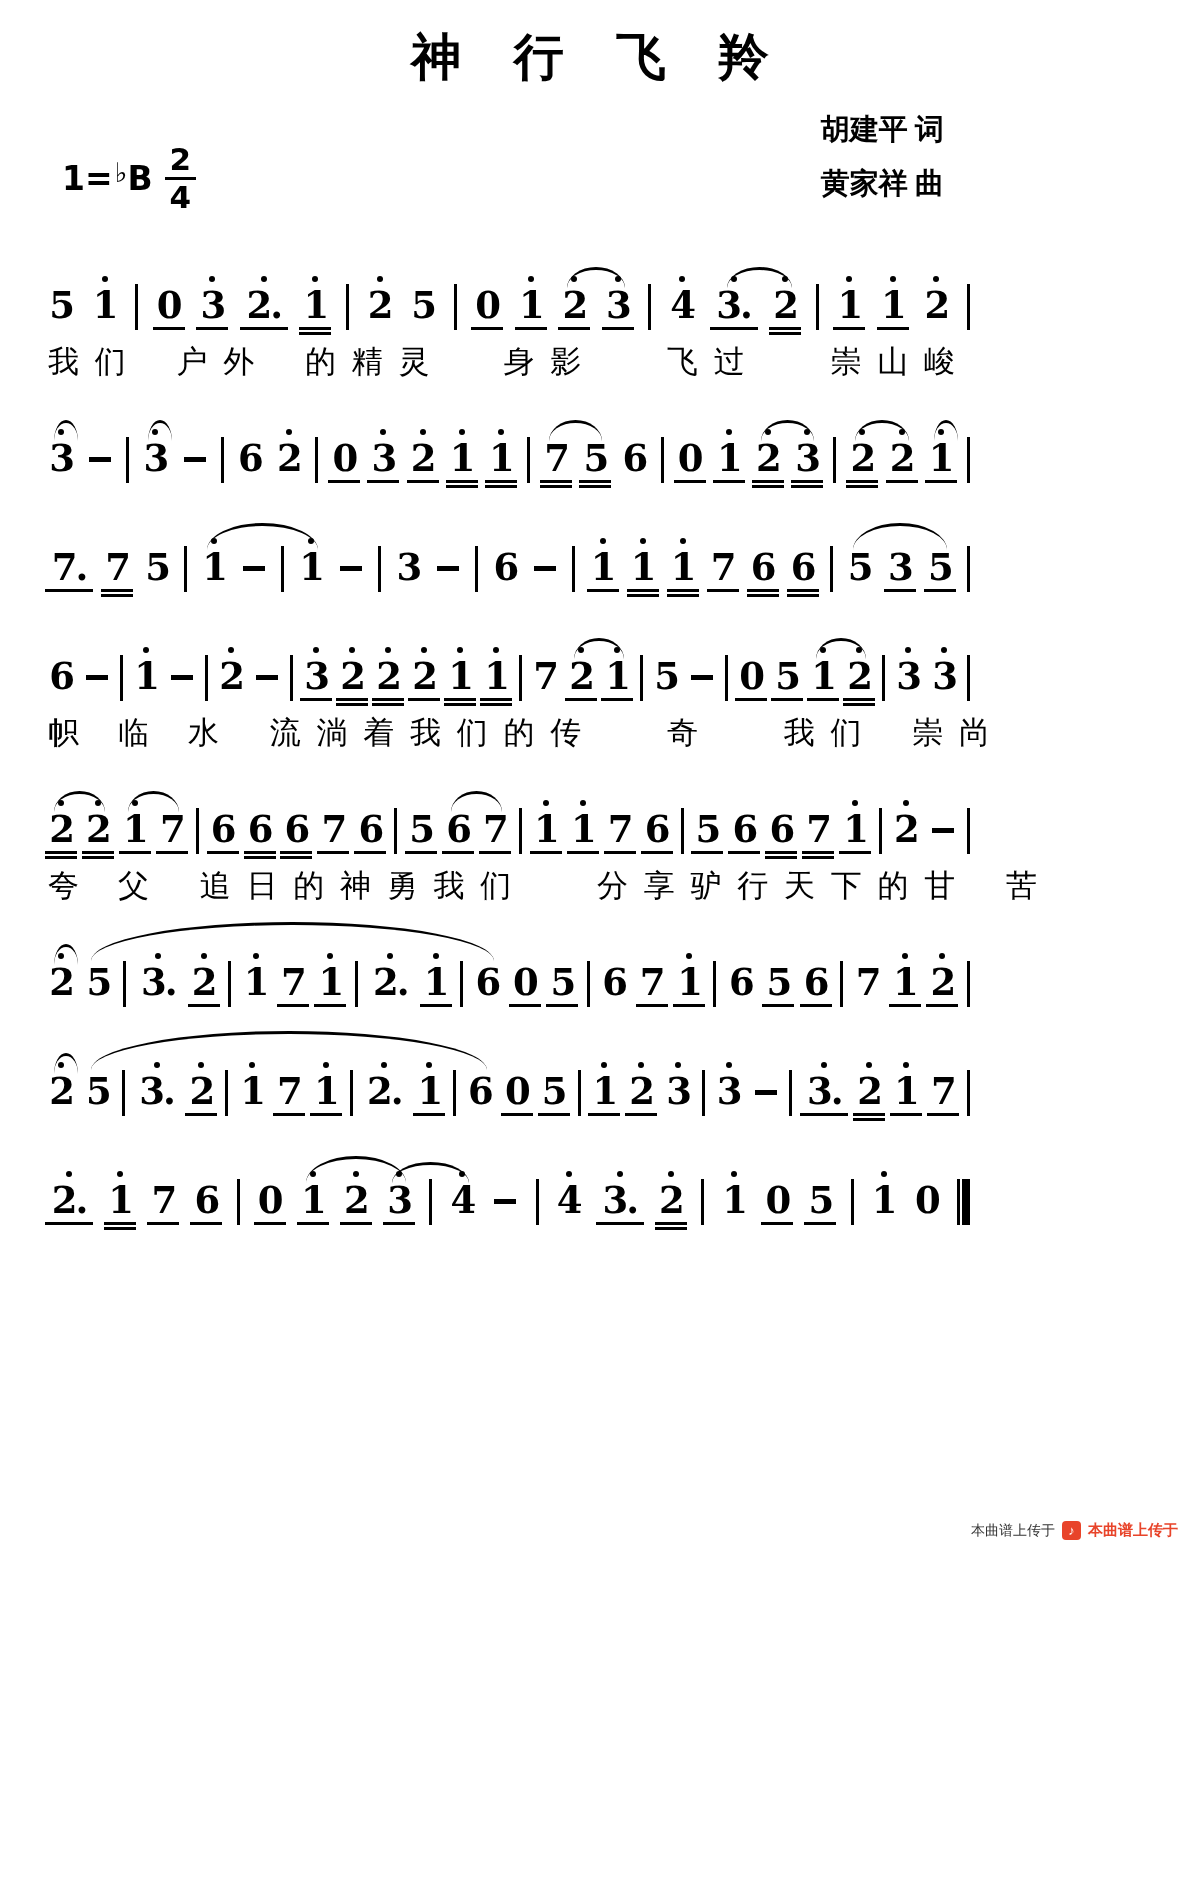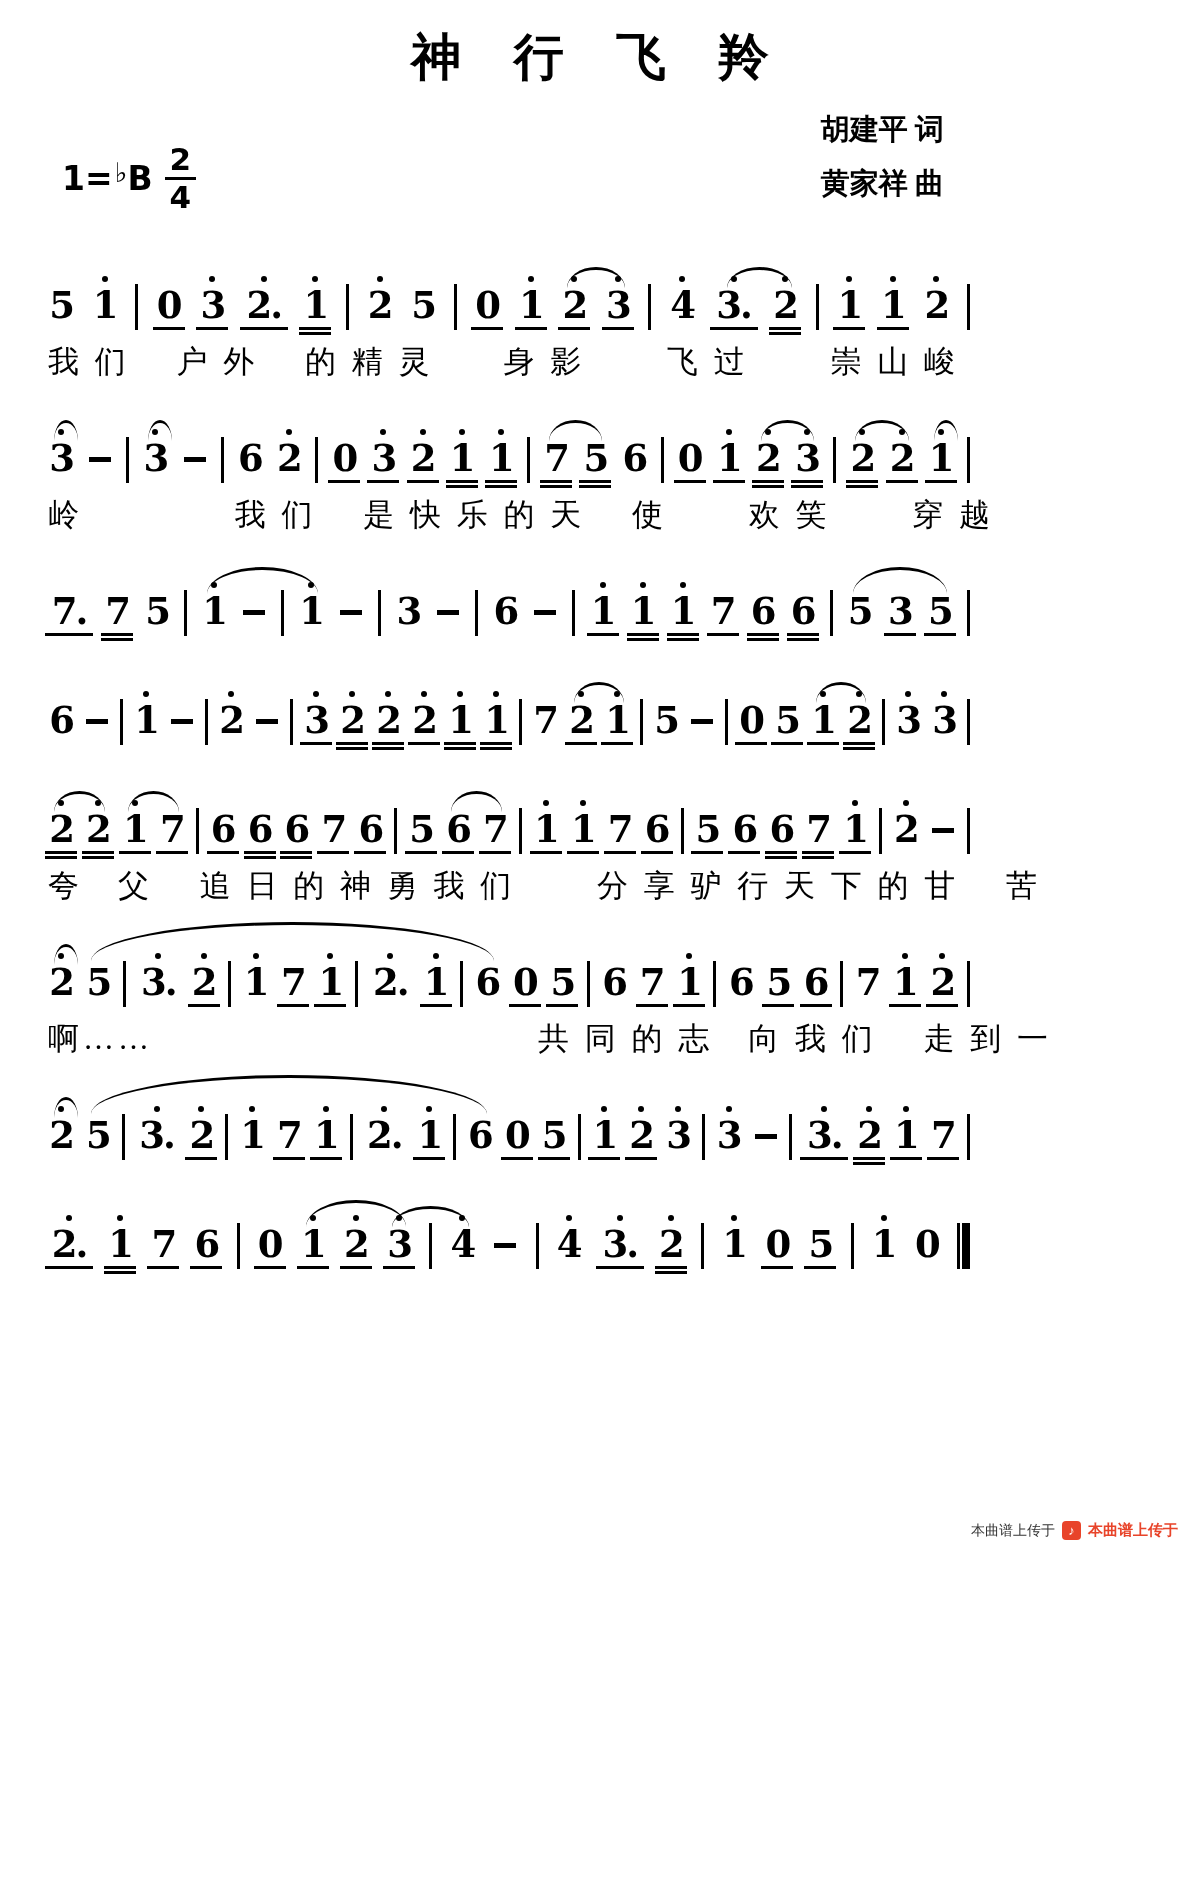--- a/index.html
+++ b/index.html
@@ -267,21 +267,20 @@
             <i class="ul" style="top: 56px;"></i>
           </span>
           <span class="bar"></span>
           <div class="arc" style="left: 6px; width: 24px;"></div>
           <div class="arc" style="left: 100px; width: 24px;"></div>
           <div class="arc" style="left: 501px; width: 53px;"></div>
           <div class="arc" style="left: 713px; width: 53px;"></div>
           <div class="arc" style="left: 807px; width: 54px;"></div>
           <div class="arc" style="left: 886px; width: 24px;"></div>
         </div>
-        <div class="lyrics">岭　　　　 我 们　 是 快 乐 的 天　 使　　 欢 笑　　 穿 越</div>
       </div>
       <div class="line">
         <div class="notes">
           <span class="tok" style="min-width: 42px;">
             <b>7.</b>
             <i class="ul" style="top: 56px;"></i>
           </span>
           <span class="tok">
             <b>7</b>
             <i class="ul" style="top: 56px;"></i>
@@ -475,20 +474,21 @@
             <b>3</b>
           </span>
           <span class="tok">
             <i class="odot"></i>
             <b>3</b>
           </span>
           <span class="bar"></span>
           <div class="arc" style="left: 526px; width: 50px;"></div>
           <div class="arc" style="left: 768px; width: 50px;"></div>
         </div>
+        <div class="lyrics">帜　临　水　 流 淌 着 我 们 的 传　　 奇　　 我 们　 崇 尚</div>
       </div>
       <div class="line">
         <div class="notes">
           <span class="tok">
             <i class="odot"></i>
             <b>2</b>
             <i class="ul" style="top: 56px;"></i>
             <i class="ul" style="top: 61px;"></i>
           </span>
           <span class="tok">
@@ -691,21 +691,20 @@
           </span>
           <span class="tok">
             <i class="odot"></i>
             <b>2</b>
             <i class="ul" style="top: 56px;"></i>
           </span>
           <span class="bar"></span>
           <div class="arc" style="left: 6px; width: 24px;"></div>
           <div class="arc" style="left: 43px; width: 403px; top: -26px; height: 36px;"></div>
         </div>
-        <div class="lyrics">啊……　　　　　　　　　　　共 同 的 志　向 我 们　 走 到 一</div>
       </div>
       <div class="line">
         <div class="notes">
           <span class="tok">
             <i class="odot"></i>
             <b>2</b>
           </span>
           <span class="tok">
             <b>5</b>
           </span>

